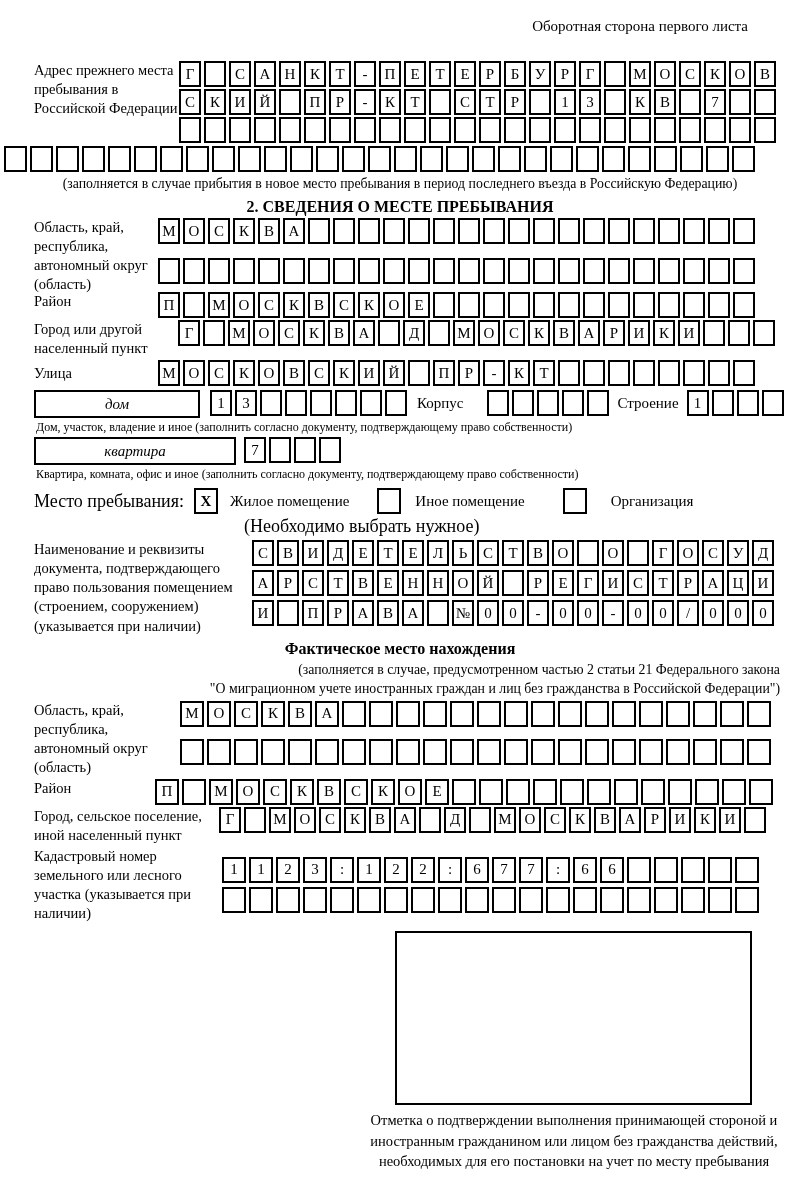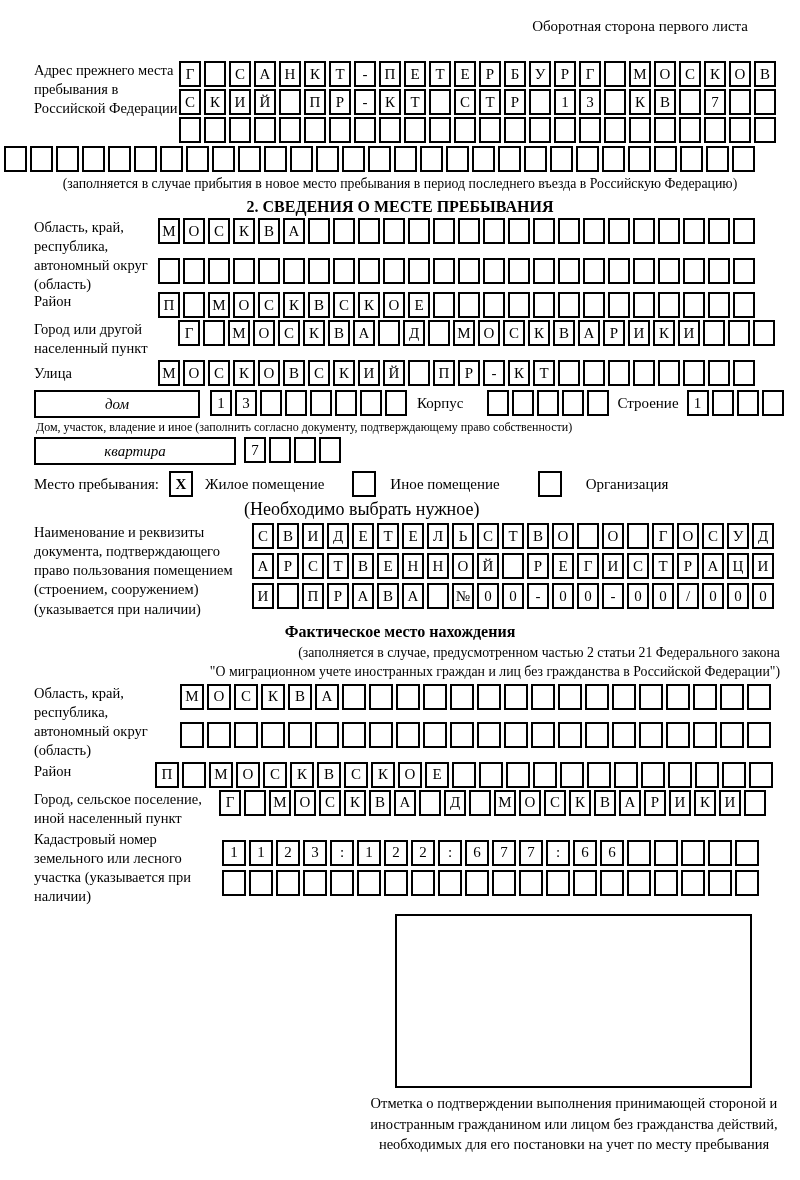--- a/index.html
+++ b/index.html
@@ -22,21 +22,21 @@
   .caption{font-size:12px;padding-left:36px;margin:2px 0 2px 0;}
   .sec-title{font-size:16px;font-weight:bold;text-align:center;margin:6px 0 2px 0;}
   .fact-title{font-size:16px;font-weight:bold;text-align:center;margin:4px 0 2px 0;}
   .fact-note{font-size:13.8px;text-align:right;line-height:1.38;margin:0 20px;}
   .labelbox{box-sizing:border-box;border:2px solid #000;height:28px;display:flex;align-items:center;
             justify-content:center;font-size:15px;flex:none;background:#fff;font-style:italic;}
   .inline-label{font-size:15px;padding-top:5px;flex:none;}
   .checkbox{box-sizing:border-box;width:24px;height:26px;border:2px solid #000;display:inline-flex;
             align-items:center;justify-content:center;font-size:15px;font-weight:bold;flex:none;}
   .mesto-row{align-items:center;margin-top:6px;}
-  .mesto-label{font-size:15px;flex:none;}
+  .mesto-label{font-size:18px;flex:none;}
   .opt-label{font-size:15px;flex:none;}
   .mesto-note{font-size:18px;margin:1px 0 2px 244px;}
   .h70{height:72px;}
   .h38{height:38px;}
   .stamp-box{box-sizing:border-box;margin:8px 0 0 395px;width:357px;height:174px;border:2px solid #000;background:#fff;}
   .stamp-caption{width:416px;margin:5px 0 0 366px;text-align:center;font-size:14.5px;line-height:1.42;}
   .mr10{margin-right:10px;} .mr8{margin-right:8px;}
 </style>
 </head>
 <body>
@@ -343,20 +343,21 @@
 
   <div class="row">
     <div class="labelbox mr8" style="width:202px">квартира</div>
     <div class="cells">
         <span class="cell">7</span>
         <span class="cell"></span>
         <span class="cell"></span>
         <span class="cell"></span>
       </div>
   </div>
+  <div class="caption">Квартира, комната, офис и иное (заполнить согласно документу, подтверждающему право собственности)</div>
 
   <div class="row mesto-row">
     <span class="mesto-label">Место пребывания:</span>
     <span class="checkbox" style="margin:0 12px 0 10px">X</span>
     <span class="opt-label">Жилое помещение</span>
     <span class="checkbox" style="margin:0 14px 0 28px"></span>
     <span class="opt-label">Иное помещение</span>
     <span class="checkbox" style="margin:0 24px 0 38px"></span>
     <span class="opt-label">Организация</span>
   </div>

